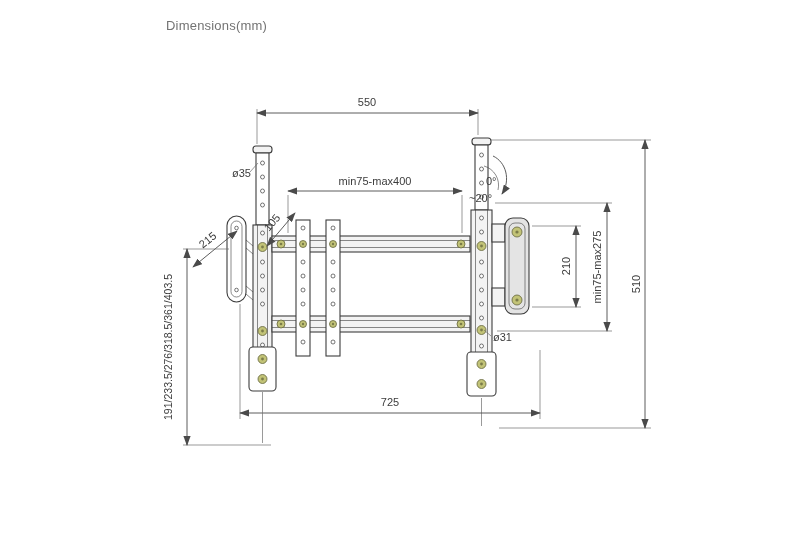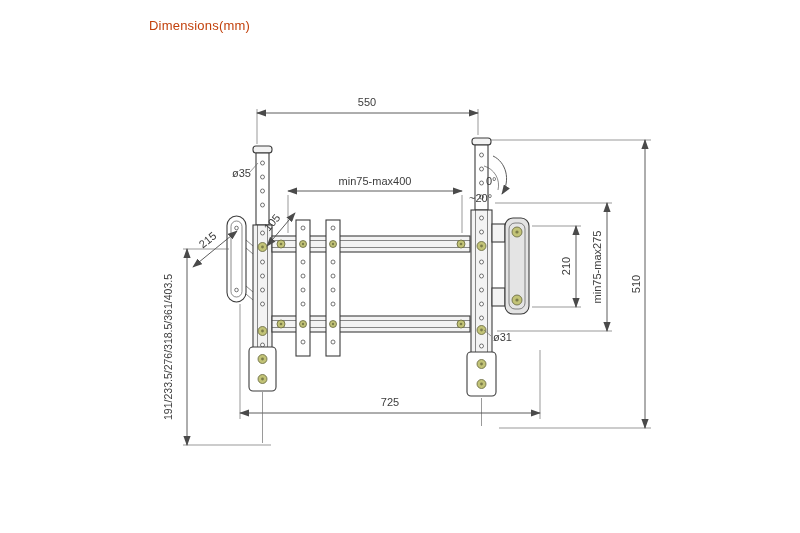--- a/index.html
+++ b/index.html
@@ -4,22 +4,22 @@
 <style>
   html,body{margin:0;padding:0;background:#ffffff;}
   .canvas{
     position:relative;
     width:800px;height:533px;
     background:#ffffff;
     font-family:"Liberation Sans",sans-serif;
     overflow:hidden;
   }
   .page-title{
-    position:absolute;left:149px;top:18px;
-    font-size:13px;color:#c2410c;letter-spacing:.2px;
+    position:absolute;left:166px;top:18px;
+    font-size:13px;color:#737373;letter-spacing:.2px;
   }
   svg{position:absolute;left:0;top:0;}
   svg text{font-family:"Liberation Sans",sans-serif;}
   .outline{fill:#ffffff;stroke:#3d3d3d;stroke-width:1.1;}
   .fill-light{fill:#f3f3f3;stroke:#3d3d3d;stroke-width:1.1;}
   .fill-mid{fill:#e4e4e4;stroke:#3d3d3d;stroke-width:1.1;}
   .detail{fill:none;stroke:#3d3d3d;stroke-width:0.6;}
   .hole{fill:#ffffff;stroke:#3d3d3d;stroke-width:0.7;}
   .screw{fill:#c2c377;stroke:#63653c;stroke-width:0.8;}
   .screw-dot{fill:#7b7c49;}

